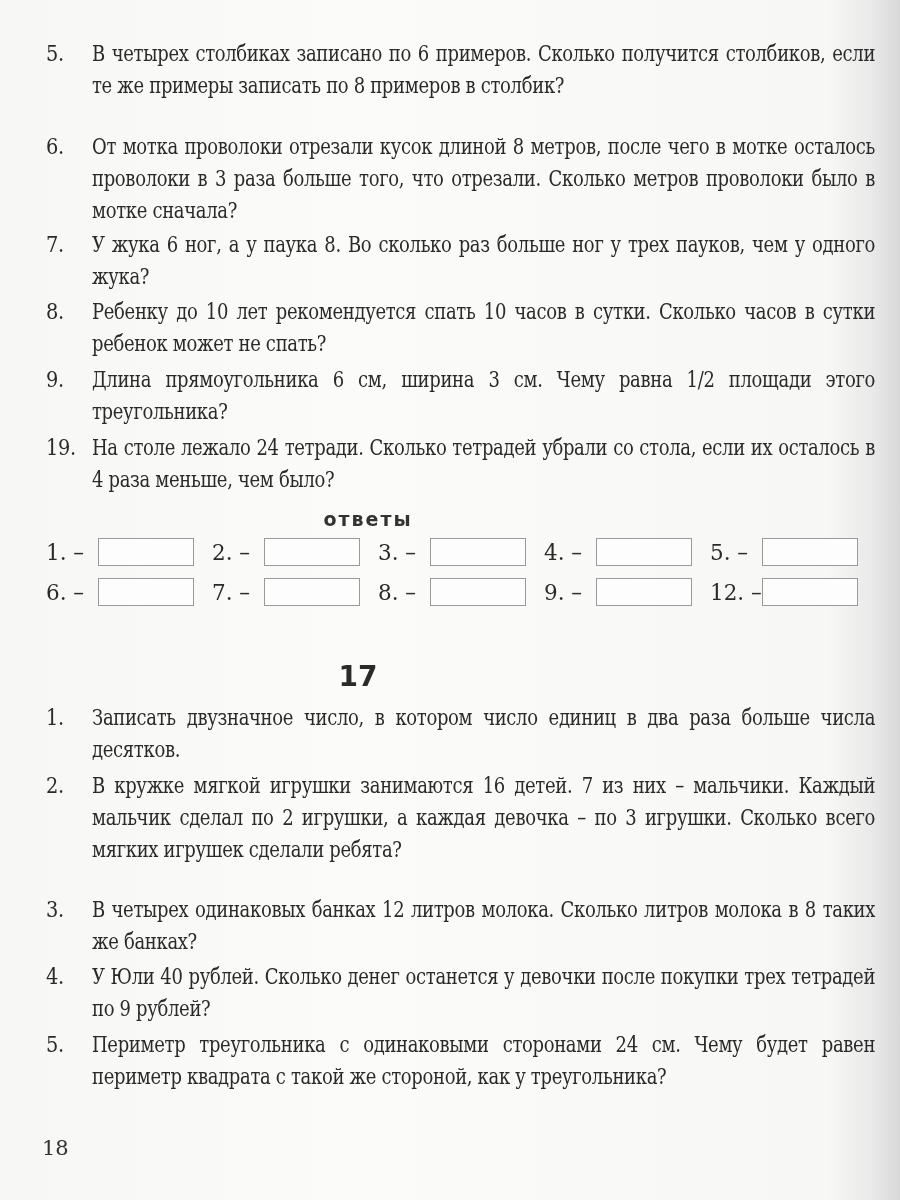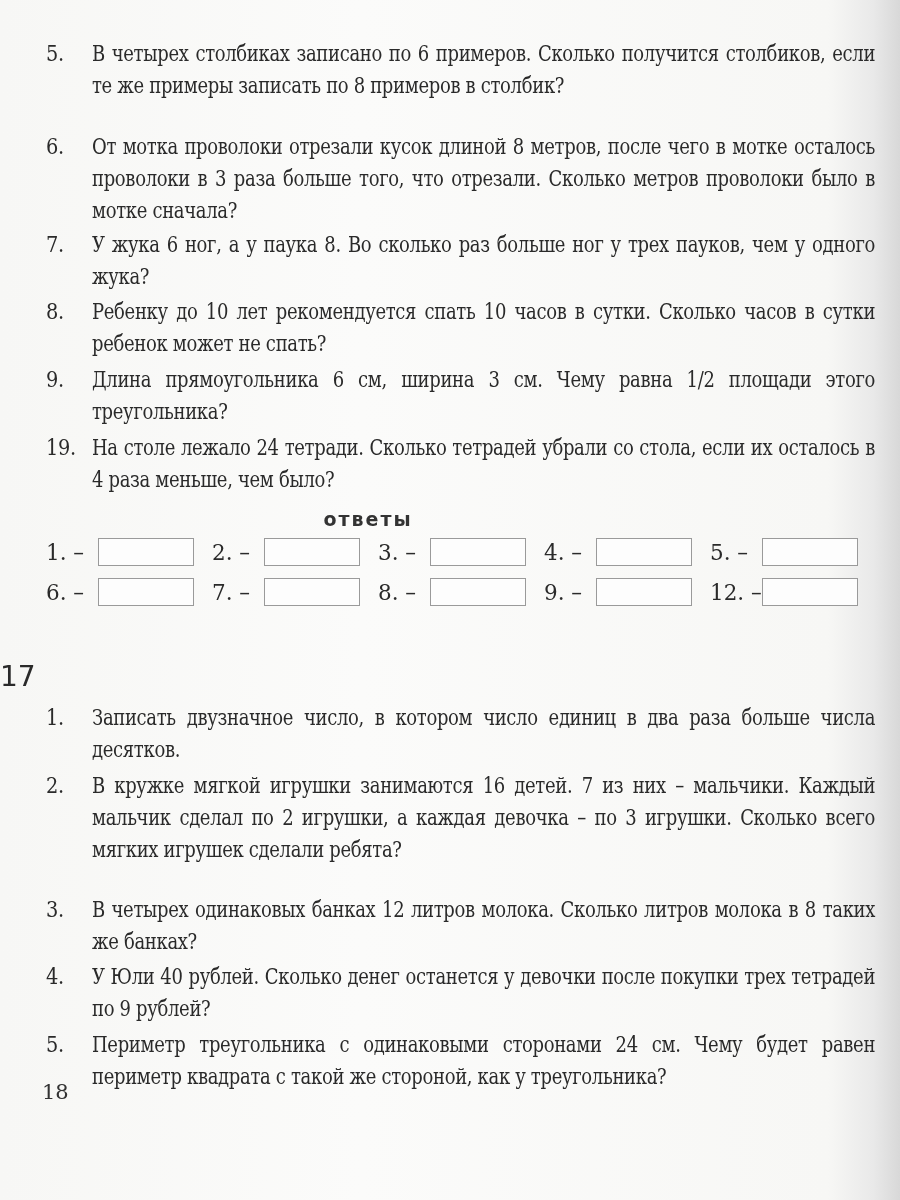--- a/index.html
+++ b/index.html
@@ -78,29 +78,30 @@
       top: 0;
       width: 94px;
       height: 26px;
       border: 1px solid #9a9a9a;
       background: #fdfdfd;
     }
     .section-number {
       position: absolute;
       left: 0; width: 716px;
       top: 660px;
+      text-align: center;
       font-family: "DejaVu Sans", "Liberation Sans", sans-serif;
-      font-weight: normal;
+      font-weight: bold;
       font-size: 28px;
       color: #2a2a2a;
     }
     .page-number {
       position: absolute;
       left: 42px;
-      top: 1080px;
+      top: 1136px;
       font-size: 21px;
       color: #333;
     }
   </style>
 </head>
 <body>
 
 <div class="page">
 
   <div class="problem" style="top:38px;">

